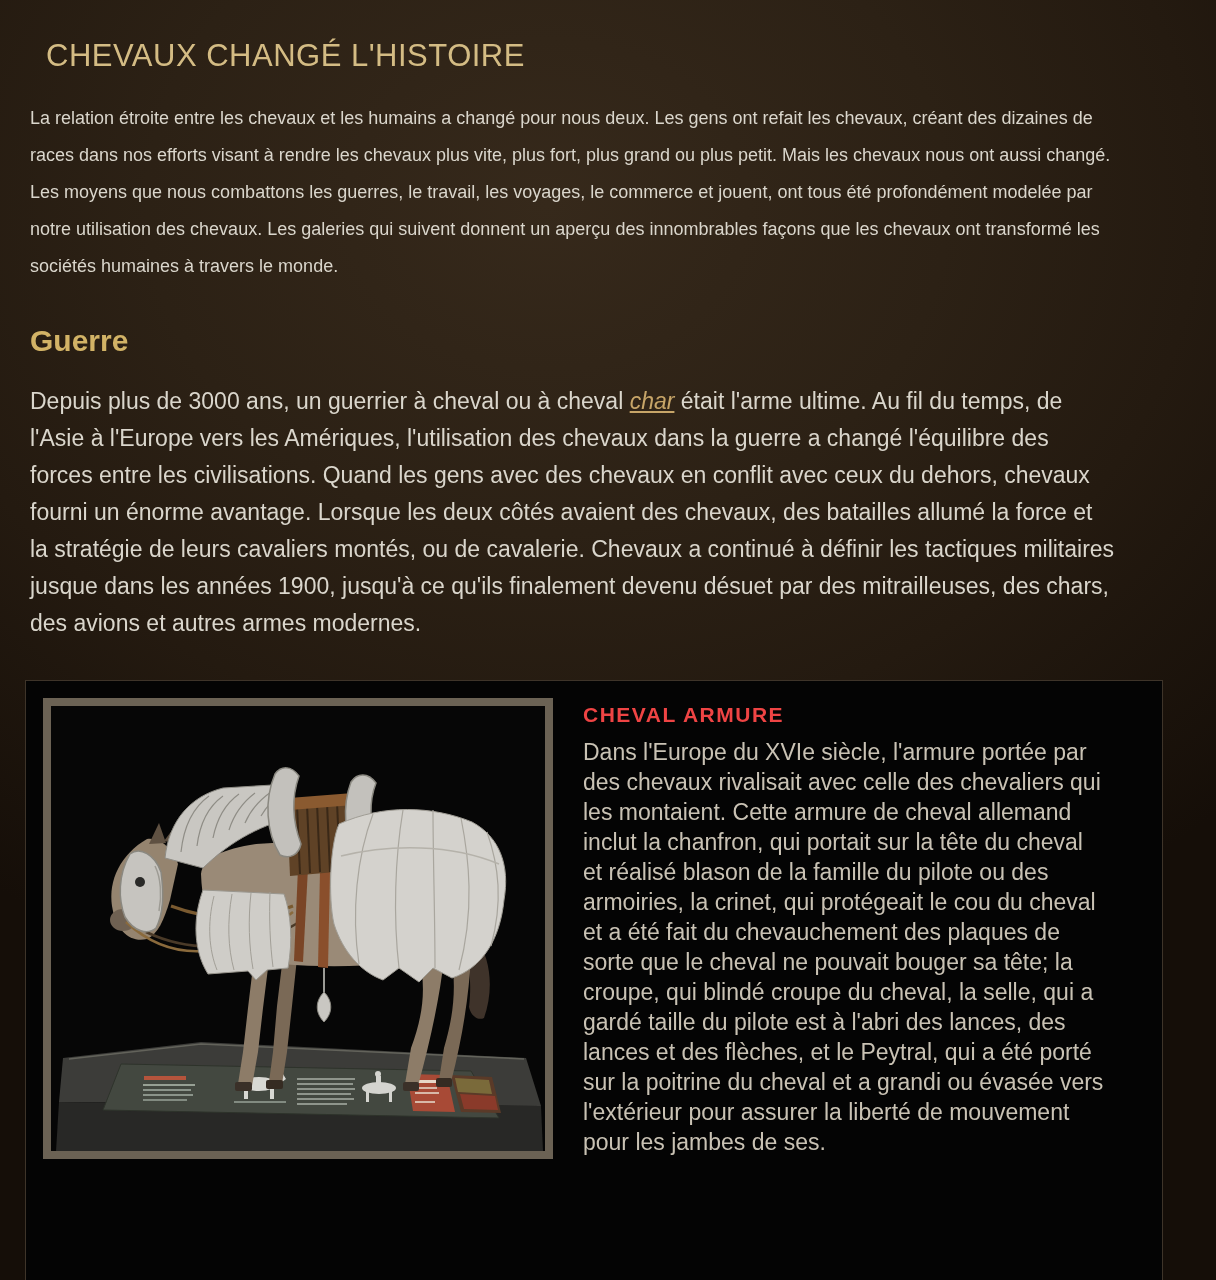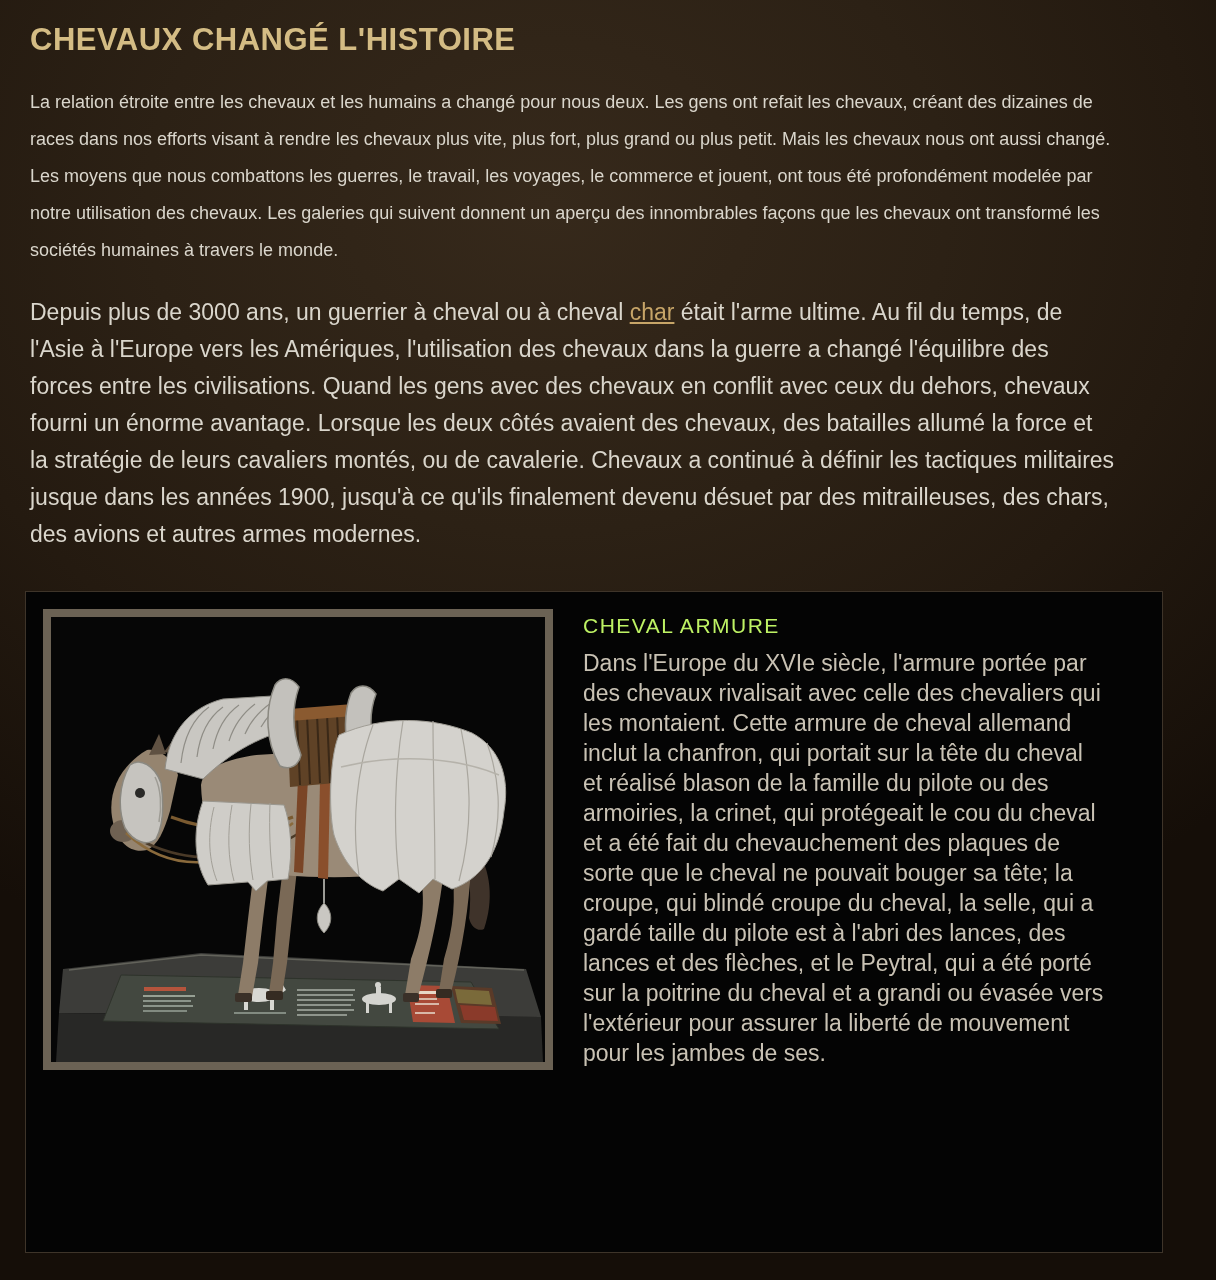--- a/index.html
+++ b/index.html
@@ -13,24 +13,24 @@
   body {
     background-color: #1a130c;
     background-image: radial-gradient(ellipse 1000px 820px at 45% 16%,
       #36291b 0%, #2c2115 40%, #241a10 65%, #150e08 100%);
     color: #dad6cc;
   }
   .content {
     padding: 0 30px;
   }
   h1.page-title {
-    margin: 0;
+    margin: 16px;
     padding-top: 22px;
     font-size: 31px;
-    font-weight: 700;
+    font-weight: 400;
     letter-spacing: 0.5px;
     color: #d4bc84;
   }
   p.intro-par {
     margin: 26px 0 0 0;
     width: 1085px;
     font-size: 18px;
     line-height: 37px;
     color: #dad6cc;
   }
@@ -44,20 +44,21 @@
     margin: 25px 0 0 0;
     width: 1085px;
     font-size: 23px;
     line-height: 37px;
     color: #dad6cc;
   }
   a.inline-link {
     color: #c7a568;
     text-decoration: underline;
     cursor: pointer;
+    font-style: italic;
   }
   .exhibit-box {
     position: relative;
     margin-top: 38px;
     margin-left: -5px;
     width: 1136px;
     height: 660px;
     background: #040404;
     border: 1px solid #3e3429;
     display: flex;
@@ -73,40 +74,41 @@
   }
   .photo-frame svg { display: block; }
   .caption-col {
     margin: 10px 0 0 30px;
     width: 525px;
   }
   h3.caption-heading {
     margin: 0;
     padding-top: 12px;
     font-size: 21px;
-    font-weight: 400;
+    font-weight: 700;
     letter-spacing: 1.5px;
-    color: #bef264;
+    color: #ef4444;
   }
   p.caption-body {
     margin: 10px 0 0 0;
     font-size: 23px;
     line-height: 30px;
     color: #c9c2b4;
   }
 </style>
 </head>
 <body>
 
 <div class="content">
 
   <h1 class="page-title">CHEVAUX CHANGÉ L'HISTOIRE</h1>
 
   <p class="intro-par">La relation étroite entre les chevaux et les humains a changé pour nous deux. Les gens ont refait les chevaux, créant des dizaines de races dans nos efforts visant à rendre les chevaux plus vite, plus fort, plus grand ou plus petit. Mais les chevaux nous ont aussi changé. Les moyens que nous combattons les guerres, le travail, les voyages, le commerce et jouent, ont tous été profondément modelée par notre utilisation des chevaux. Les galeries qui suivent donnent un aperçu des innombrables façons que les chevaux ont transformé les sociétés humaines à travers le monde.</p>
 
+  <h2 class="section-heading">Guerre</h2>
 
   <p class="war-par"><span>Depuis plus de 3000 ans, un guerrier à cheval ou à cheval </span><a class="inline-link">char</a><span> était l'arme ultime. Au fil du temps, de l'Asie à l'Europe vers les Amériques, l'utilisation des chevaux dans la guerre a changé l'équilibre des forces entre les civilisations. Quand les gens avec des chevaux en conflit avec ceux du dehors, chevaux fourni un énorme avantage. Lorsque les deux côtés avaient des chevaux, des batailles allumé la force et la stratégie de leurs cavaliers montés, ou de cavalerie. Chevaux a continué à définir les tactiques militaires jusque dans les années 1900, jusqu'à ce qu'ils finalement devenu désuet par des mitrailleuses, des chars, des avions et autres armes modernes.</span></p>
 
   <div class="exhibit-box">
 
     <div class="photo-frame">
       <svg width="494" height="445" viewBox="0 0 494 445">
 
         <rect x="0" y="0" width="494" height="445" fill="#060606"></rect>
 

